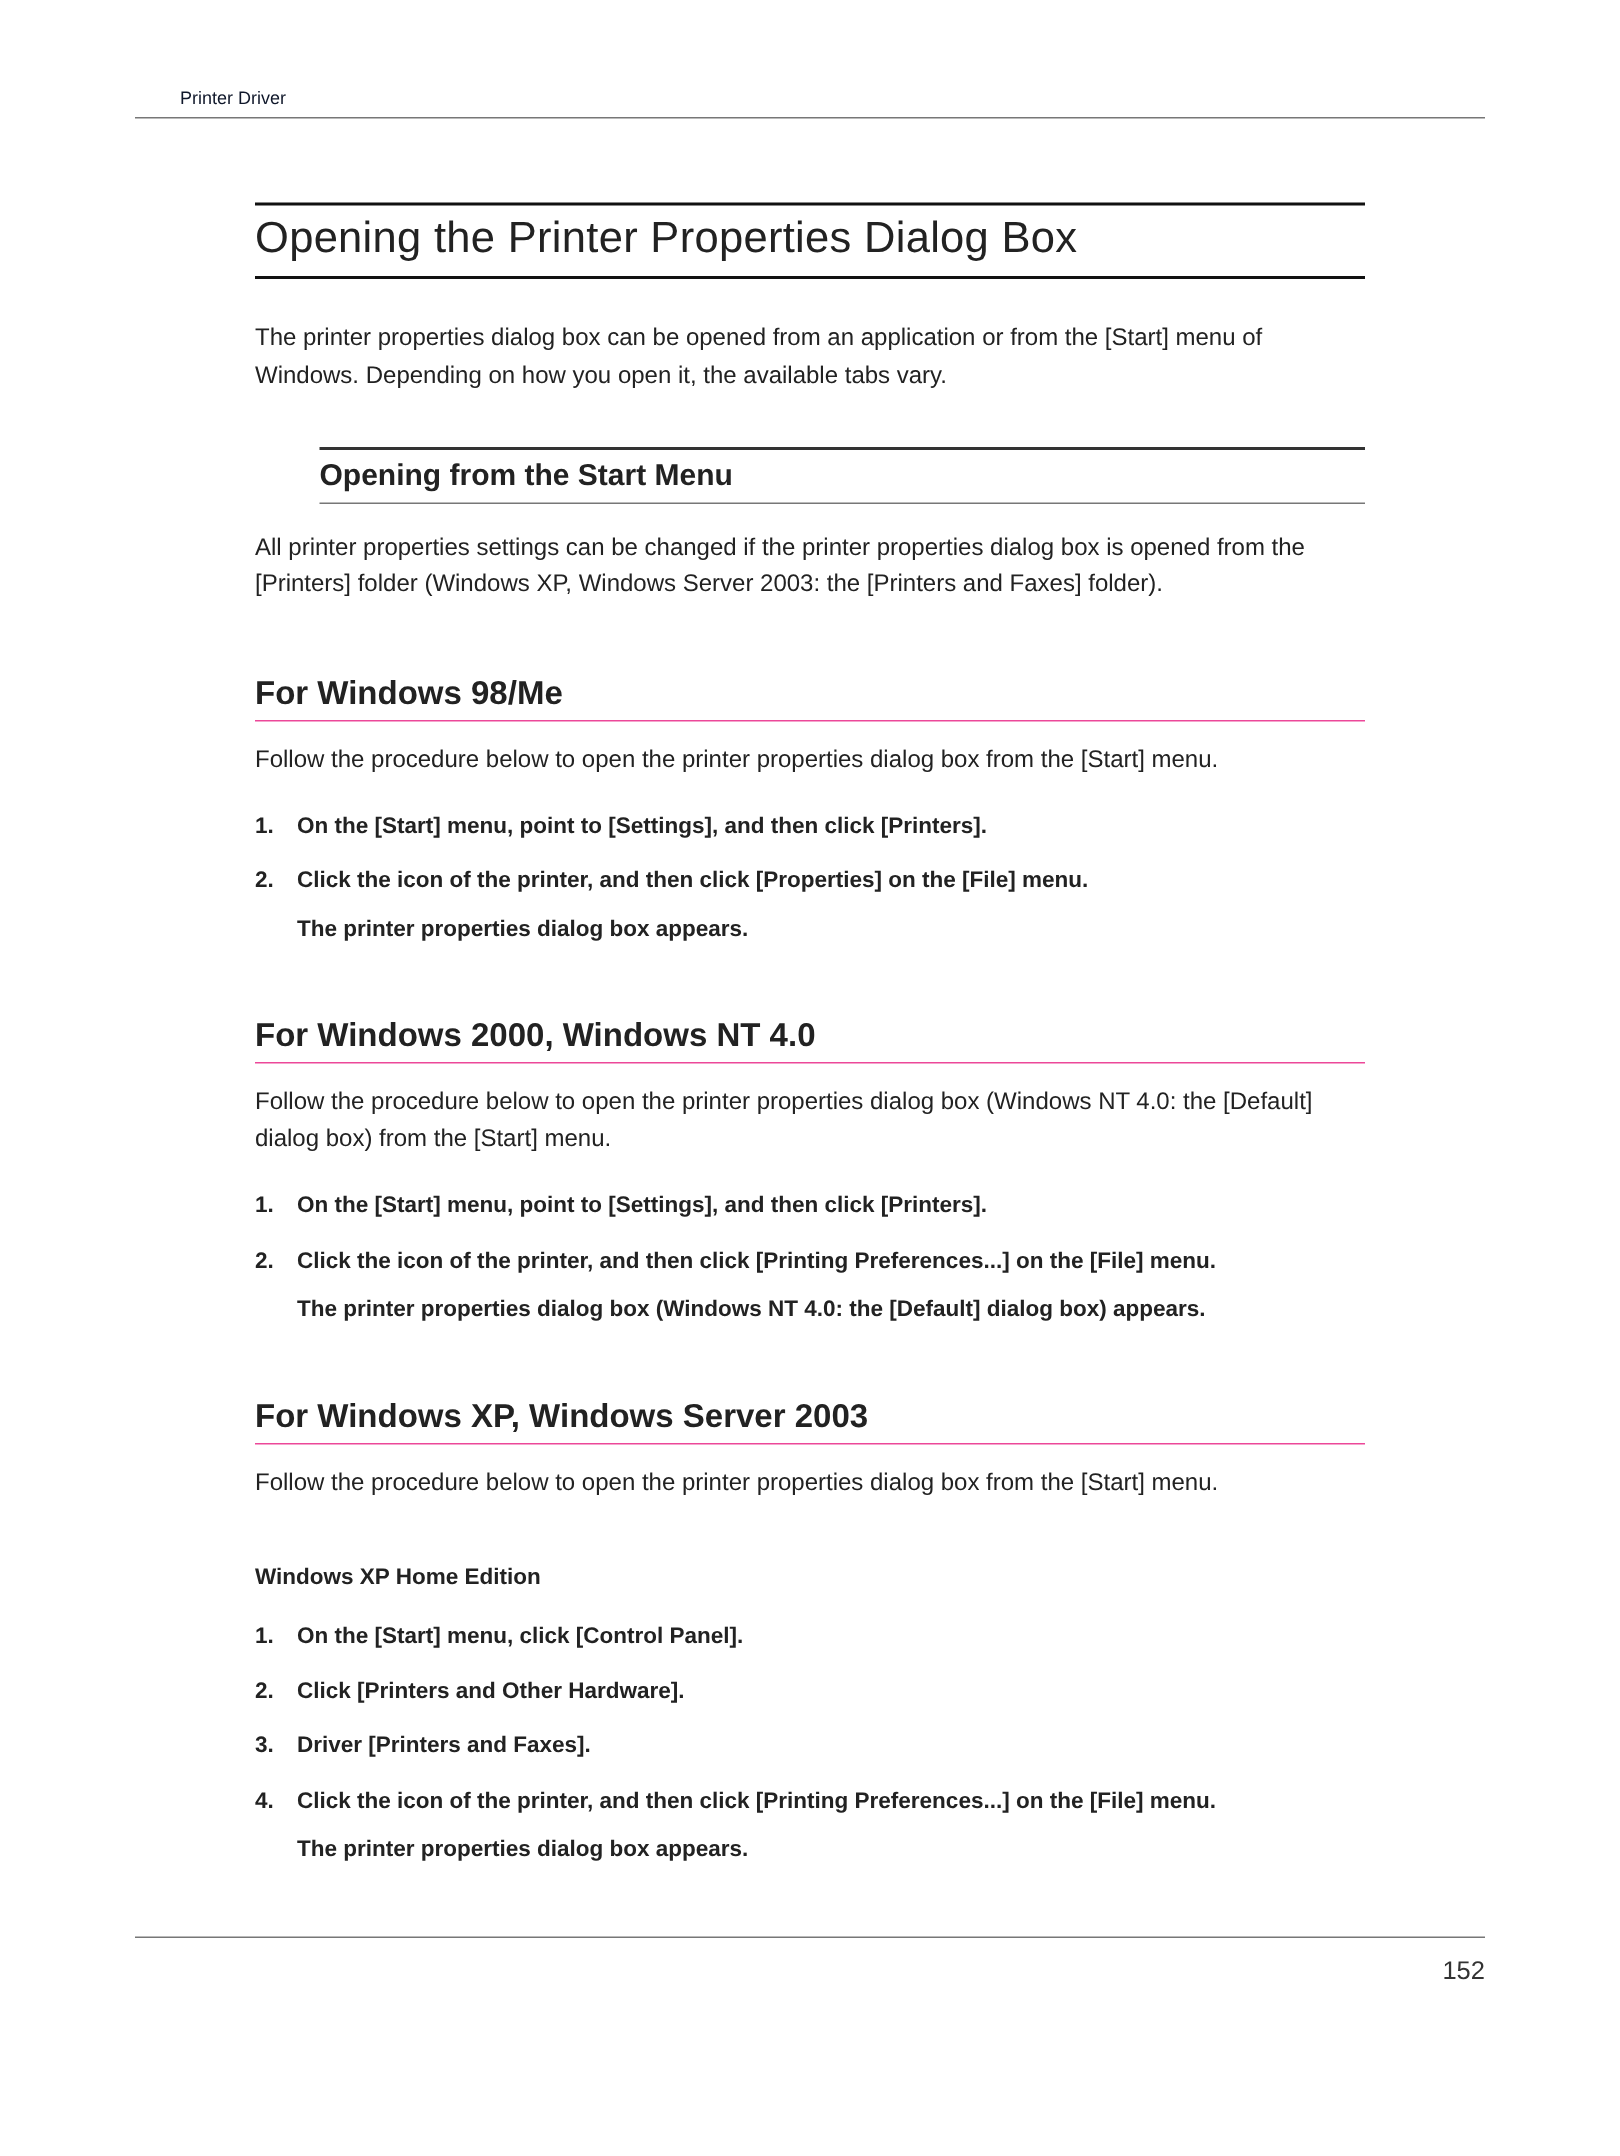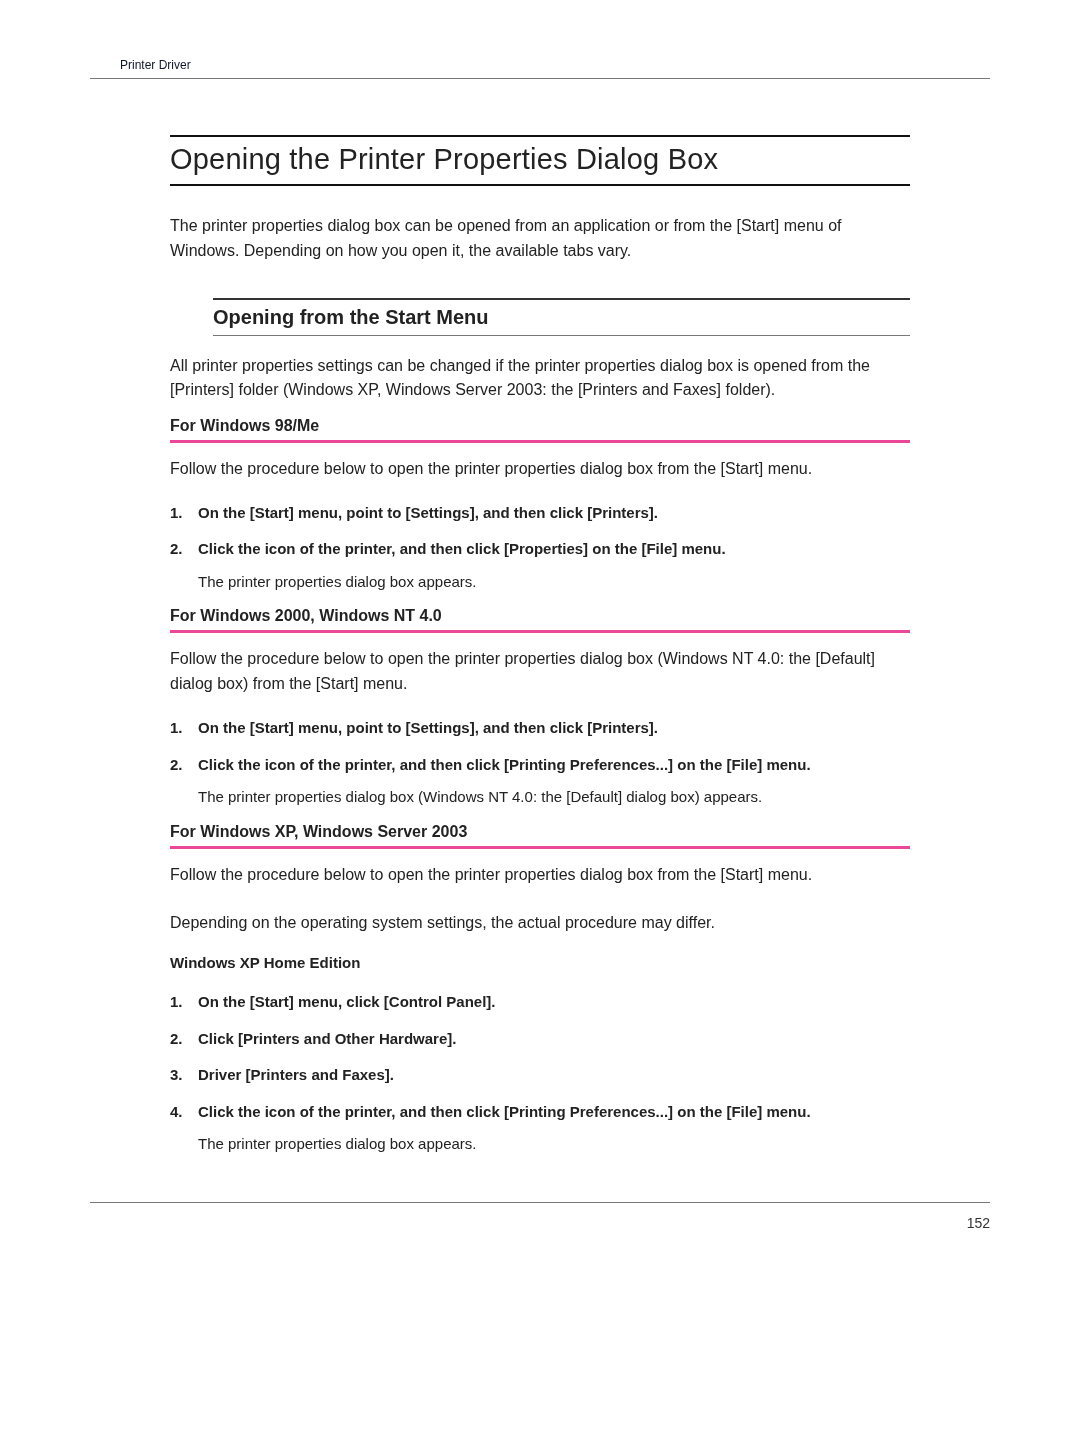--- a/index.html
+++ b/index.html
@@ -4,30 +4,30 @@
 <style>
   * { margin: 0; padding: 0; box-sizing: border-box; }
   html, body { width: 1080px; height: 1437px; background: #fff; font-family: Arial, Helvetica, sans-serif; color: #222; }
   .page { padding: 58px 90px 40px 90px; }
   .running-head { font-size: 12px; color: #0f172a; margin-left: 30px; margin-bottom: 6px; }
   .top-rule { border: none; border-top: 1px solid #777; margin-bottom: 56px; }
   .content { padding: 0 80px 0 80px; }
   h1 { font-size: 29px; font-weight: 400; letter-spacing: 0.2px; border-top: 2px solid #111; border-bottom: 2px solid #111; padding: 6px 0 8px 0; margin-bottom: 28px; }
   p.body { font-size: 16px; line-height: 1.55; margin-bottom: 14px; }
   h2 { font-size: 20px; font-weight: 700; border-top: 2px solid #333; border-bottom: 1px solid #777; padding: 6px 0 6px 0; margin-top: 34px; margin-bottom: 18px; margin-left: 43px; }
-  h3 { font-size: 16px; font-weight: 700; border-bottom: 3px solid #ec4899; padding-bottom: 5px; margin-top: 14px; margin-bottom: 14px; }
+  h3 { font-size: 22px; font-weight: 700; border-bottom: 1px solid #ec4899; padding-bottom: 5px; margin-top: 46px; margin-bottom: 14px; }
   h4 { font-size: 15px; font-weight: 700; margin-top: 18px; margin-bottom: 20px; }
   ol { list-style: none; margin-top: 20px; }
   ol li { position: relative; padding-left: 28px; margin-bottom: 14px; font-size: 15px; line-height: 1.5; }
   ol li .num { position: absolute; left: 0; top: 0; font-weight: 700; font-size: 15px; }
   ol li .step { font-weight: 700; display: block; }
-  ol li .note { font-weight: 400; display: block; margin-top: 10px; }
+  ol li .note { font-weight: 700; display: block; margin-top: 10px; }
   .spacer { height: 10px; }
   .footer { display: flex; justify-content: flex-end; align-items: center; border-top: 1px solid #777; margin: 46px 0 0 0; padding-top: 12px; }
-  .page-num { font-size: 14px; color: #333; margin-right: 0; }
+  .page-num { font-size: 17px; color: #333; margin-right: 0; }
 </style>
 </head>
 <body>
 
 <div class="page">
   <div class="running-head">Printer Driver</div>
   <hr class="top-rule">
 
   <div class="content">
     <h1>Opening the Printer Properties Dialog Box</h1>
@@ -60,21 +60,20 @@
       <li>
         <span class="num">2.</span>
         <span class="step">Click the icon of the printer, and then click [Printing Preferences...] on the [File] menu.</span>
         <span class="note">The printer properties dialog box (Windows NT 4.0: the [Default] dialog box) appears.</span>
       </li>
     </ol>
 
     <h3>For Windows XP, Windows Server 2003</h3>
     <p class="body">Follow the procedure below to open the printer properties dialog box from the [Start] menu.</p>
     <div class="spacer"></div>
-    <p class="body">Depending on the operating system settings, the actual procedure may differ.</p>
     <h4>Windows XP Home Edition</h4>
     <ol style="margin-top:8px;">
       <li>
         <span class="num">1.</span>
         <span class="step">On the [Start] menu, click [Control Panel].</span>
       </li>
       <li>
         <span class="num">2.</span>
         <span class="step">Click [Printers and Other Hardware].</span>
       </li>

